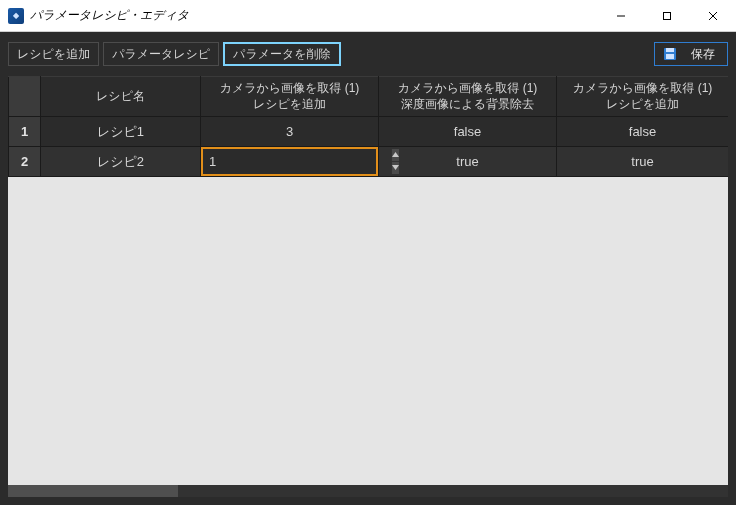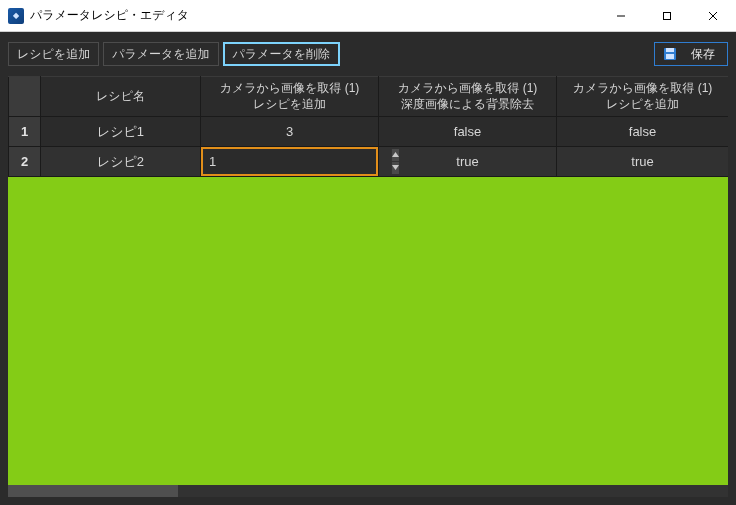--- a/index.html
+++ b/index.html
@@ -16,21 +16,21 @@
     border-bottom: 1px solid #d0d0d0;
   }
   .app-icon {
     width: 16px; height: 16px;
     background: linear-gradient(135deg,#1a5aa8,#0e3e7a);
     border-radius: 2px;
     margin-right: 6px;
     display: flex; align-items: center; justify-content: center;
     color: #cfe3ff; font-size: 8px; line-height: 1;
   }
-  .title-text { font-size: 12px; color: #000; flex: 0 0 auto; }
+  .title-text { font-size: 12px; color: #000; flex: 0 0 auto; font-style: italic; }
   .title-spacer { flex: 1 1 auto; }
   .win-btns { display: flex; height: 100%; }
   .win-btn {
     width: 46px; height: 100%;
     display: flex; align-items: center; justify-content: center;
     font-size: 10px; color: #000;
     cursor: default;
   }
   .win-btn svg { stroke: #000; fill: none; }
 
@@ -69,21 +69,21 @@
   }
   .save-icon {
     width: 14px; height: 14px;
   }
 
   
   .table-wrap {
     position: relative;
     margin: 6px 8px 0 8px;
     height: 410px;
-    background: #84cc16;
+    background: #e5e5e5;
     overflow: hidden;
   }
   table {
     border-collapse: collapse;
     width: 100%;
     table-layout: fixed;
     color: #d6d6d6;
     font-size: 13px;
   }
   col.c0 { width: 32px; }
@@ -201,21 +201,21 @@
     <div class="win-btn close">
       <svg width="10" height="10" viewBox="0 0 10 10">
           <path d="M1 1 L9 9 M9 1 L1 9" stroke-width="1"></path>
         </svg>
     </div>
   </div>
 </div>
 
 <div class="toolbar">
   <div class="tbtn">レシピを追加</div>
-  <div class="tbtn">パラメータを追加</div>
+  <div class="tbtn">パラメータレシピ</div>
   <div class="tbtn highlight">パラメータを削除</div>
   <div class="tool-spacer"></div>
   <div class="save-btn">
     <span class="save-icon">
       <svg width="14" height="14" viewBox="0 0 14 14">
         <rect x="1" y="1" width="12" height="12" rx="1" fill="#2f7dd1"></rect>
         <rect x="3" y="1" width="8" height="4" fill="#cfe3ff"></rect>
         <rect x="3" y="7" width="8" height="5" fill="#cfe3ff"></rect>
       </svg>
     </span>

